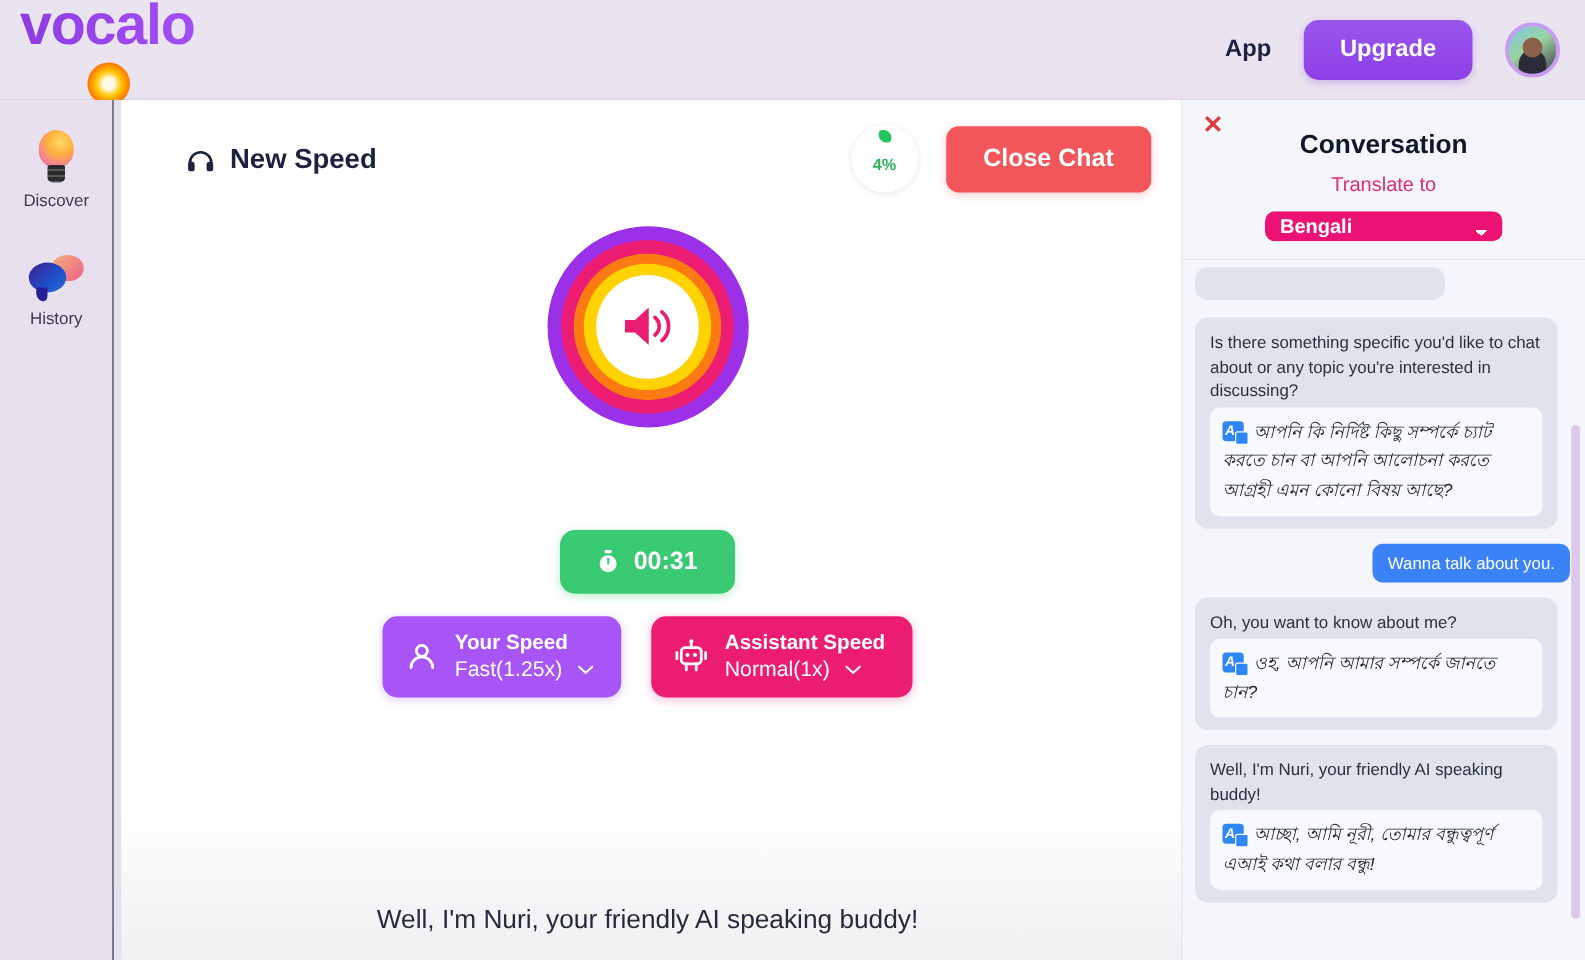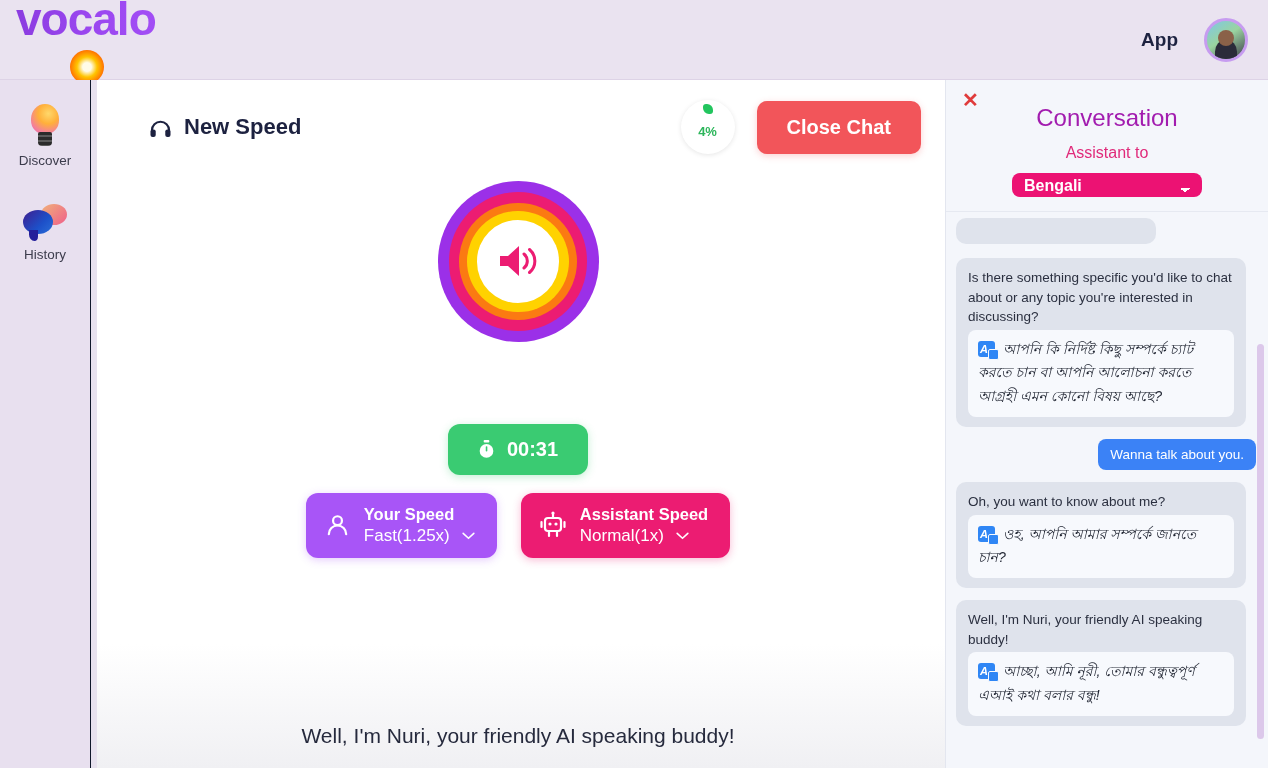--- a/index.html
+++ b/index.html
@@ -156,21 +156,21 @@
   .convo {
     position: absolute; top: 80px; left: 945px; width: 323px; height: 688px;
     background: #f4f6fb; border-left: 1px solid #e3e6ef;
     display: flex; flex-direction: column;
   }
   .convo-head { padding: 10px 14px 14px; background: #f4f6fb; position: relative; border-bottom: 1px solid #e6e9f1;}
   .convo-close {
     position: absolute; left: 16px; top: 10px; font-size: 20px; color: #e03b3b;
     cursor: pointer; font-weight: 700; line-height: 1;
   }
-  .convo-title { text-align: center; font-size: 24px; font-weight: 400; color: #a21caf; margin-top: 14px; }
+  .convo-title { text-align: center; font-size: 21px; font-weight: 700; color: #0f172a; margin-top: 14px; }
   .convo-sub { text-align: center; font-size: 16px; color: #e02a7a; margin-top: 12px; }
   .lang-select {
     display: block; margin: 11px auto 0; width: 190px; height: 24px;
     background: #ec1273; color: #fff; font-size: 16px; font-weight: 700;
     border: none; border-radius: 8px; padding: 0 12px; cursor: pointer;
     appearance: none; -webkit-appearance: none;
     background-image: linear-gradient(45deg, transparent 50%, #fff 50%), linear-gradient(135deg, #fff 50%, transparent 50%);
     background-position: calc(100% - 17px) 15px, calc(100% - 12px) 15px;
     background-size: 5px 5px, 5px 5px;
     background-repeat: no-repeat;
@@ -222,20 +222,21 @@
 
 <div id="app">
 
   <div class="topbar">
     <div class="logo-wrap">
       <span class="logo-text">vocalo</span>
       <span class="logo-dot"></span>
     </div>
     <div class="topbar-right">
       <span class="app-link">App</span>
+      <button class="upgrade-btn">Upgrade</button>
       <div class="avatar"></div>
     </div>
   </div>
 
   <div class="sidebar">
     <div class="side-item">
       <div class="bulb">
         <div class="glass"></div>
           <div class="base"></div>
       </div>
@@ -353,21 +354,21 @@
       </div>
     </div>
 
     <div class="caption">Well, I'm Nuri, your friendly AI speaking buddy!</div>
   </div>
 
   <div class="convo">
     <div class="convo-head">
       <span class="convo-close">✕</span>
       <div class="convo-title">Conversation</div>
-      <div class="convo-sub">Assistant to</div>
+      <div class="convo-sub">Translate to</div>
       <select class="lang-select">
         <option>Bengali</option>
       </select>
     </div>
 
     <div class="convo-body">
       <div class="bubble-partial"></div>
 
       <div class="msg assistant">
         <div class="bubble-a">

